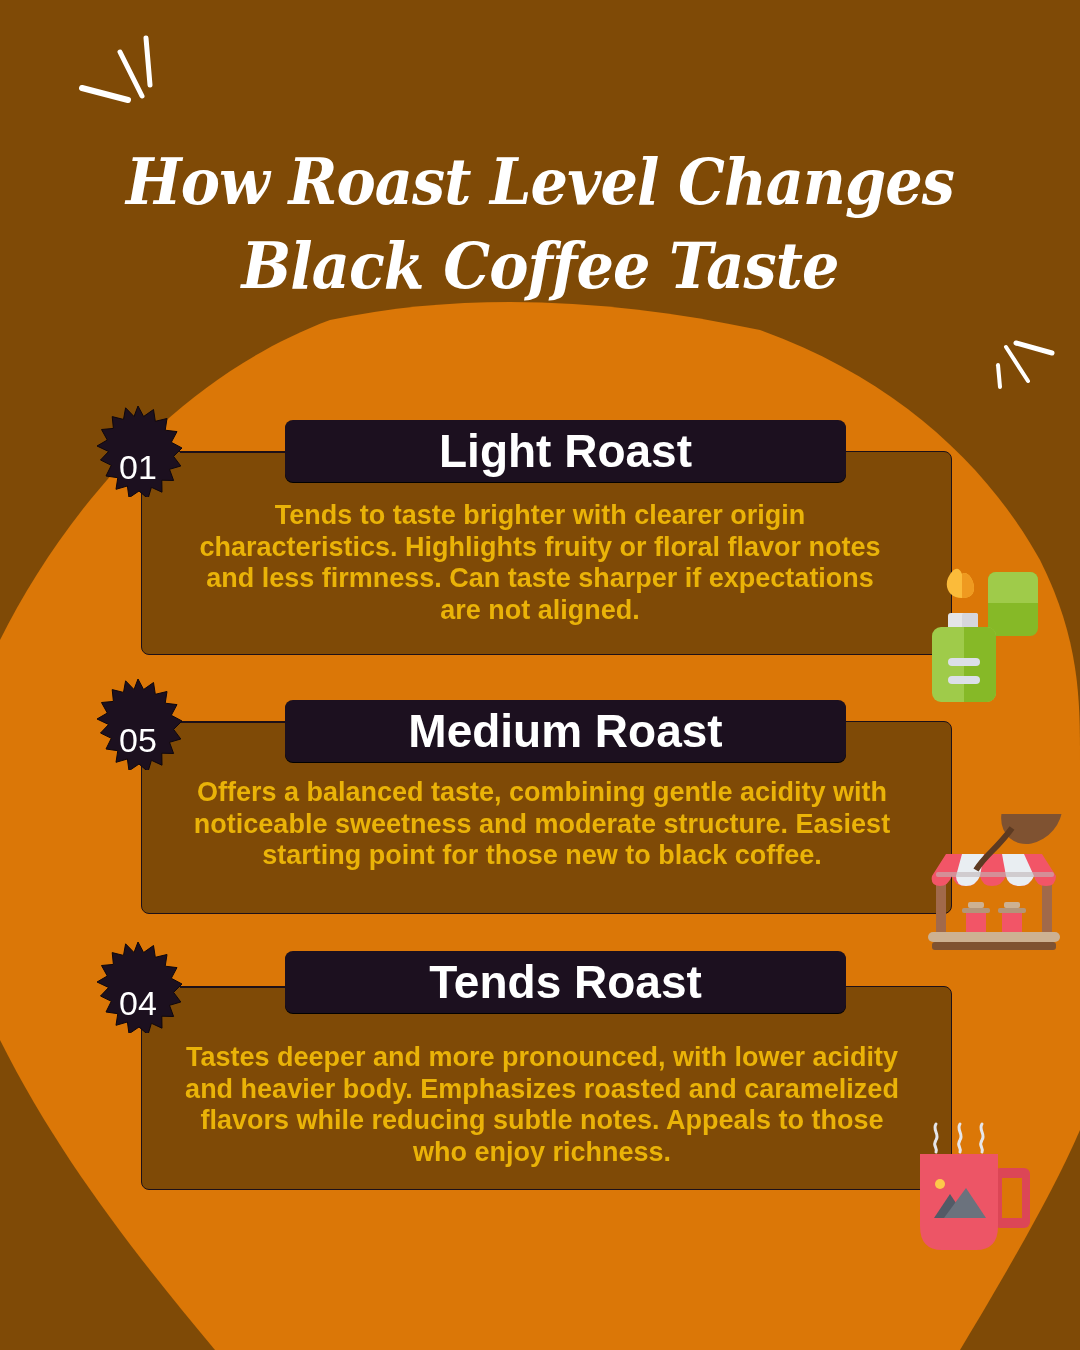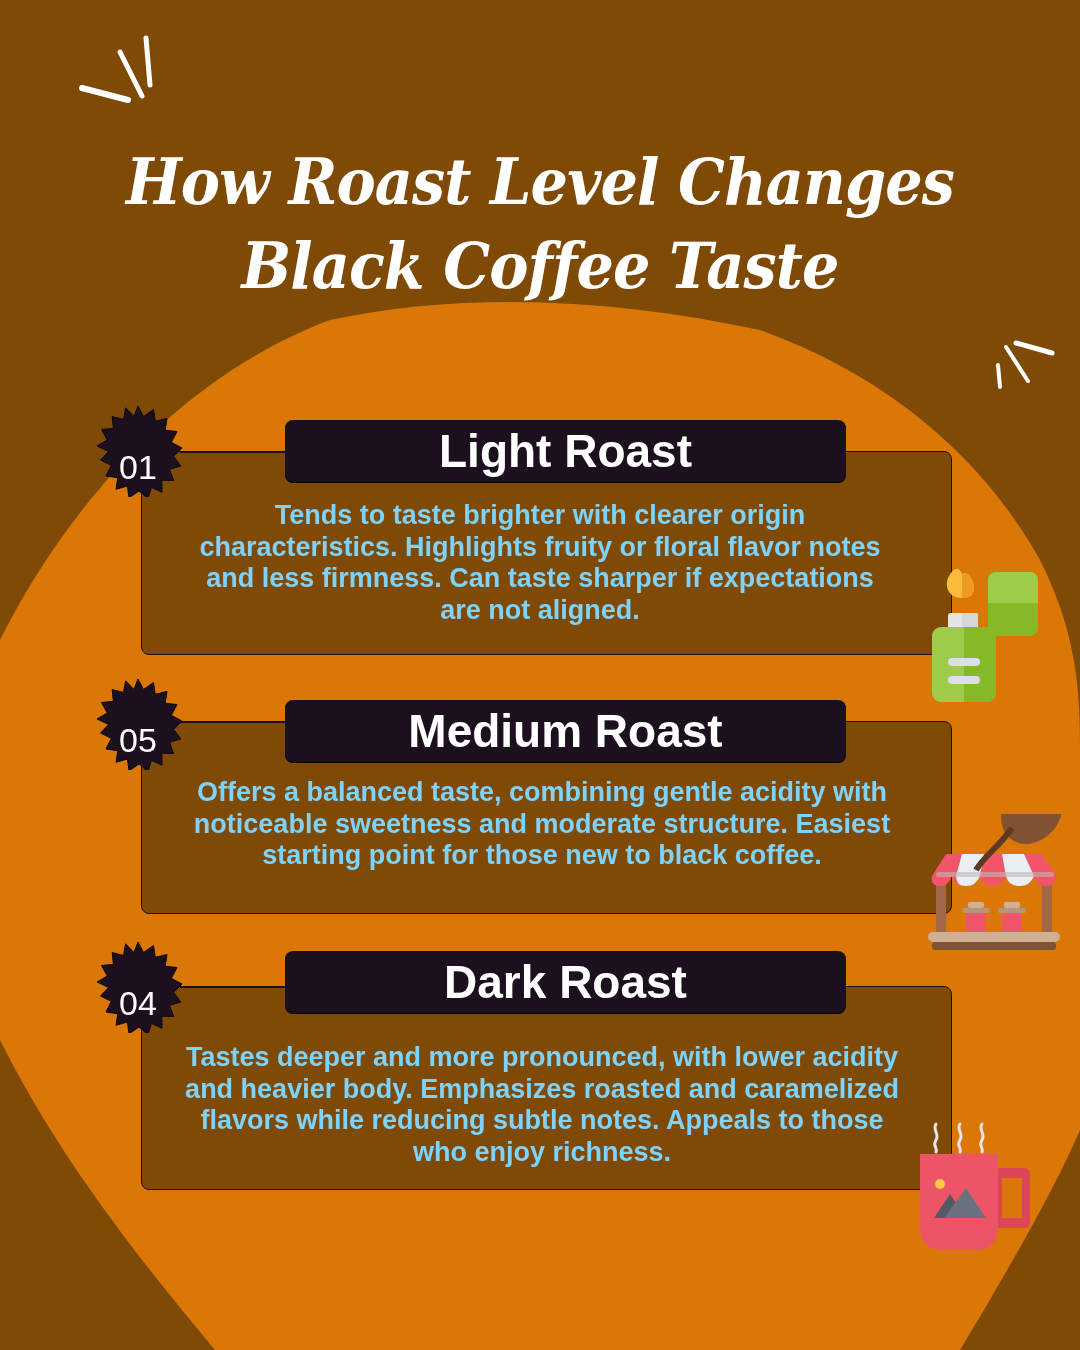--- a/index.html
+++ b/index.html
@@ -3,21 +3,21 @@
 <meta charset="utf-8">
 <style>
   html, body { margin:0; padding:0; }
   body { width:1080px; height:1350px; position:relative; overflow:hidden; background:#7f4a06; font-family:"DejaVu Sans", sans-serif; }
   .blob { position:absolute; left:0; top:0; width:1080px; height:1350px; }
   .title { position:absolute; left:0; top:140px; width:1080px; text-align:center; color:#fff; font-family:"DejaVu Serif", serif; font-style:italic; font-weight:bold; font-size:64px; line-height:84px; letter-spacing:-1px; transform:scaleX(0.92); }
   .title div { white-space:nowrap; }
   .spark { position:absolute; }
   .card { position:absolute; left:141px; width:811px; background:#7f4a06; border:1.5px solid #1d1018; border-radius:8px; box-sizing:border-box; }
   .card-head { position:absolute; left:285px; width:561px; height:62px; background:#1c101f; border-radius:8px; color:#fff; font-family:"Liberation Sans", sans-serif; font-weight:bold; font-size:46px; text-align:center; line-height:62px; box-shadow:0 1px 0 #000; }
-  .card-body { position:absolute; left:172px; width:740px; color:#7dd3fc; font-family:"Liberation Sans", sans-serif; font-weight:bold; font-size:27px; line-height:31.5px; text-align:center; }
+  .card-body { position:absolute; left:172px; width:740px; color:#eab308; font-family:"Liberation Sans", sans-serif; font-weight:bold; font-size:27px; line-height:31.5px; text-align:center; }
   .badge { position:absolute; width:92px; height:92px; }
   .badge span { position:absolute; left:0; top:16px; width:92px; height:92px; line-height:92px; text-align:center; color:#fff; font-family:"Liberation Sans", sans-serif; font-size:34px; }
   .connector { position:absolute; height:1.5px; background:#1d1018; }
   .icon { position:absolute; }
 </style>
 </head>
 <body>
 
 <svg class="blob" viewBox="0 0 1080 1350" xmlns="http://www.w3.org/2000/svg">
   <path d="M0,640 C60,520 170,380 330,320 C470,290 620,300 760,330 C900,380 990,470 1040,560 C1080,640 1080,700 1080,760 L1080,1130 C1050,1200 990,1300 960,1350 L215,1350 C140,1260 60,1160 0,1040 Z" fill="#db7707"></path>
@@ -87,21 +87,21 @@
   <rect x="42" y="88" width="16" height="6" rx="2" fill="#cdb192"></rect>
   <rect x="76" y="98" width="20" height="20" fill="#f25567"></rect>
   <rect x="72" y="94" width="28" height="5" rx="2" fill="#b49579"></rect>
   <rect x="78" y="88" width="16" height="6" rx="2" fill="#cdb192"></rect>
   <rect x="2" y="118" width="132" height="10" rx="5" fill="#cdb192"></rect>
   <rect x="6" y="128" width="124" height="8" rx="3" fill="#7f5231"></rect>
 </svg>
 
 <div class="card" style="top:986px;height:204px;"></div>
 <div class="connector" style="left:180px;top:986px;width:106px;"></div>
-<div class="card-head" style="top:951px;">Dark Roast</div>
+<div class="card-head" style="top:951px;">Tends Roast</div>
 <div class="card-body" style="top:1042px;">Tastes deeper and more pronounced, with lower acidity and heavier body. Emphasizes roasted and caramelized flavors while reducing subtle notes. Appeals to those who enjoy richness.</div>
 <div class="badge" style="left:92px;top:941px;">
   <svg width="92" height="92" viewBox="0 0 92 92">
       <polygon fill="#1c101f" stroke="#0d060d" stroke-width="1" points="46,1 51.6,11.5 61.5,4.5 63.3,16.3 75,13.5 73.2,25.2 85,26.6 79.3,37.3 90,43 81.6,51.4 88.8,61 77.5,64.3 81.6,75.5 69.8,75.2 70,87.2 59.4,82.3 56,93.7 47,86 37,92.8 35.4,81 24,84.3 25.8,72.7 14,71 19.3,60.3 8.5,55 16.6,46.5 5,41 15.3,35 9.5,24.5 21.4,23.4 20.2,11.6 31.5,14.4 33.6,2.8 42,11.5"></polygon>
     </svg>
   <span>04</span>
 </div>
 <svg class="icon" style="left:914px;top:1118px;" width="122" height="134" viewBox="0 0 122 134">
   <path d="M22,6 C18,12 26,16 22,22 C18,28 24,30 22,34" stroke="#e6e6ea" stroke-width="3" fill="none" stroke-linecap="round"></path>
   <path d="M46,6 C42,12 50,16 46,22 C42,28 48,30 46,34" stroke="#e6e6ea" stroke-width="3" fill="none" stroke-linecap="round"></path>

